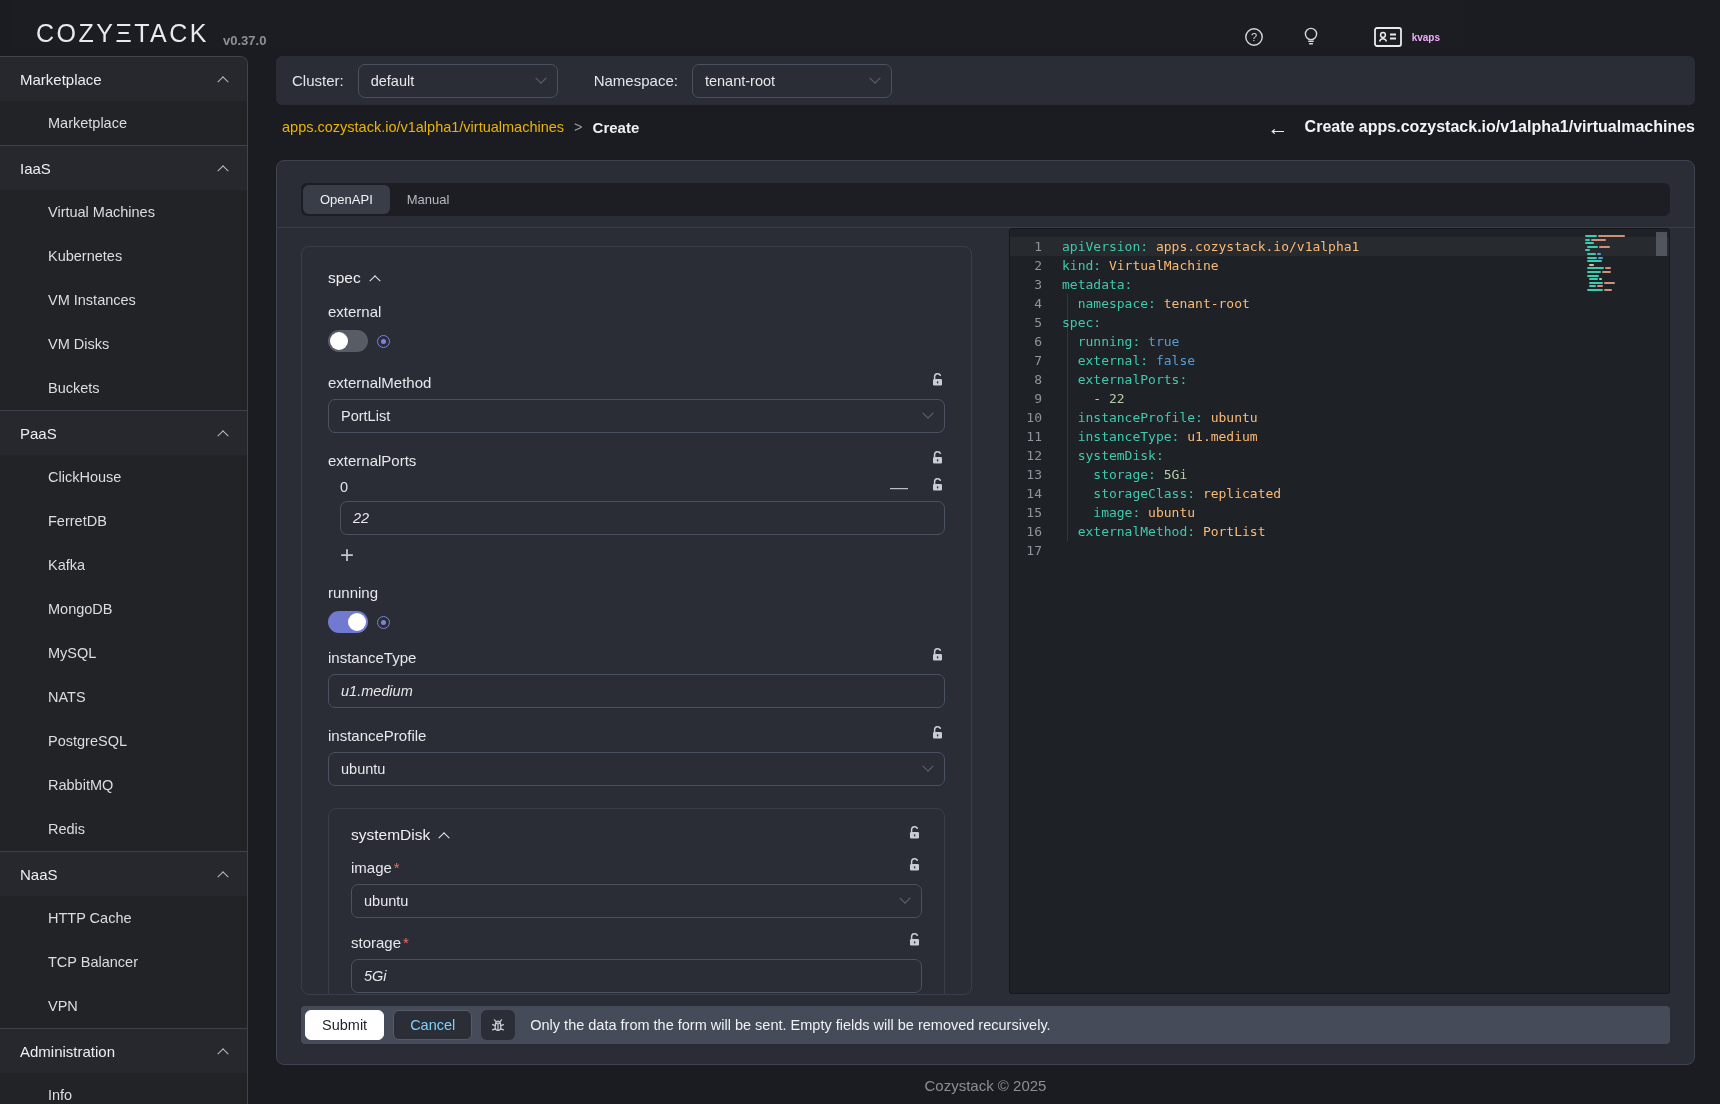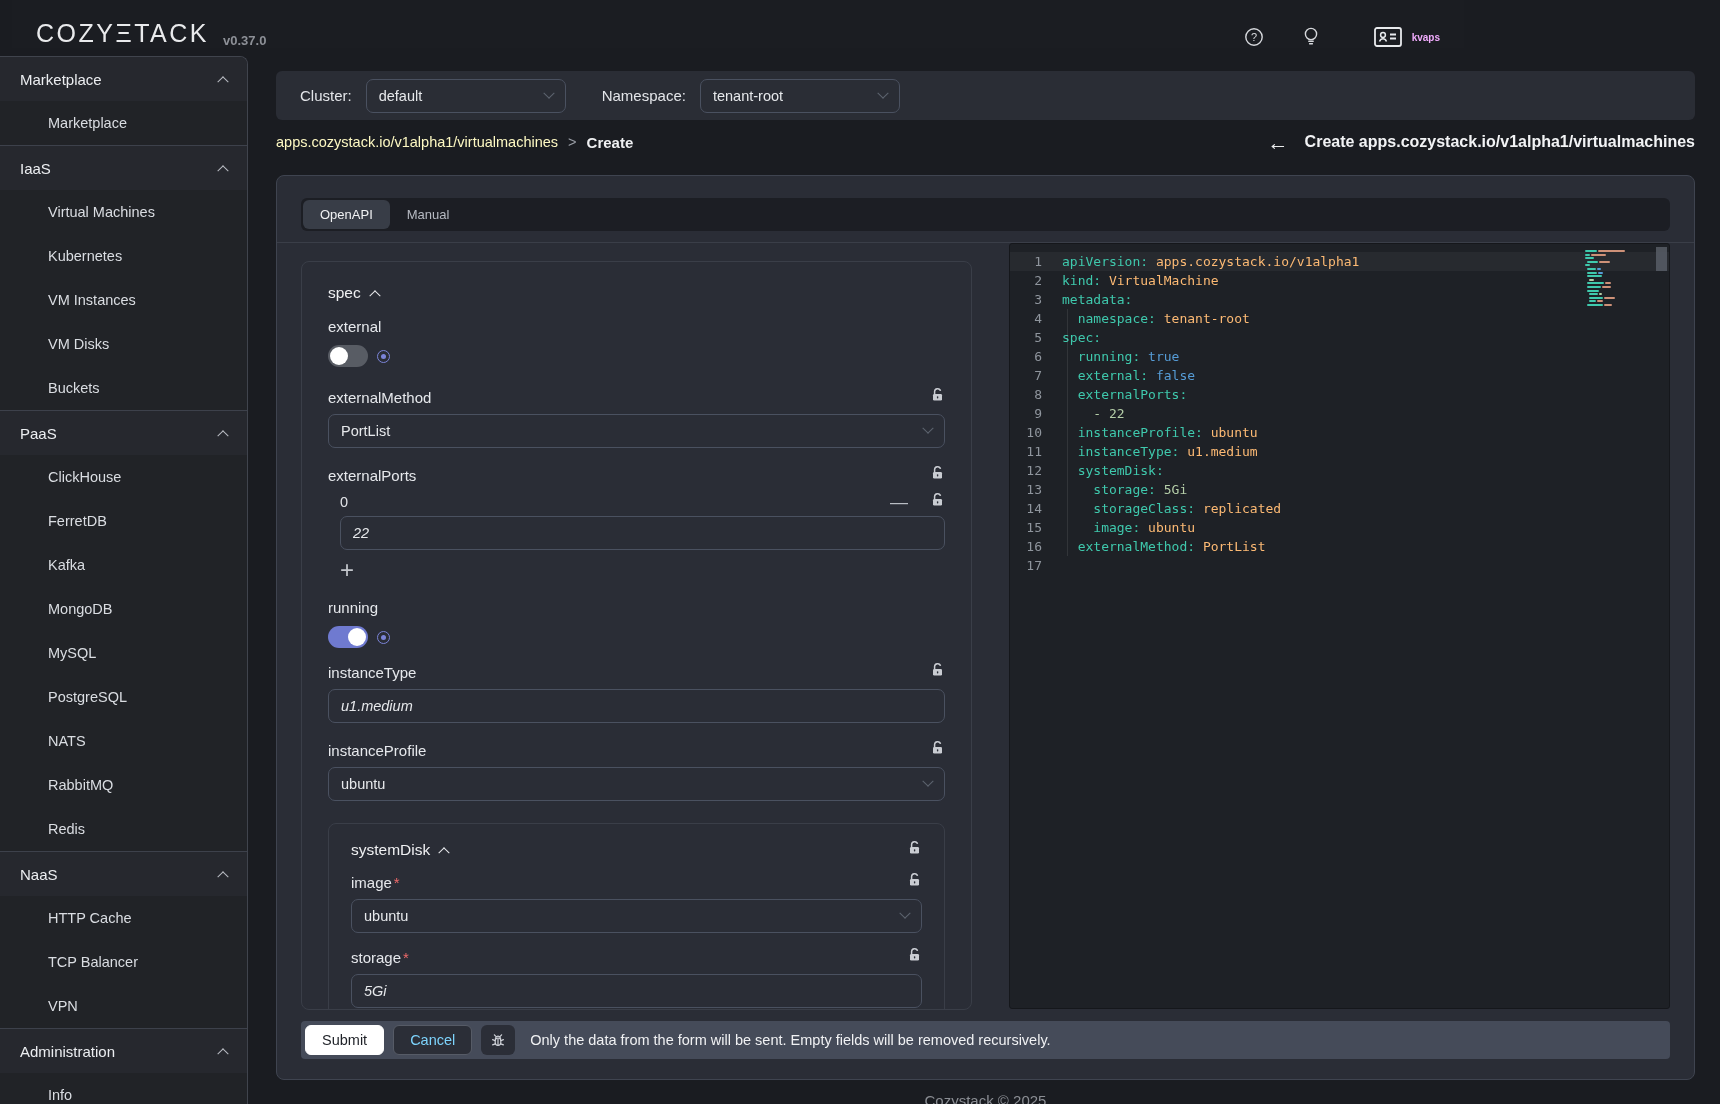--- a/index.html
+++ b/index.html
@@ -25,32 +25,32 @@
     padding:0 20px; background:#26282e; font-size:15px; color:#eceef1; cursor:pointer; }
   .side-item { height:44px; display:flex; align-items:center; padding-left:48px;
     background:#212327; font-size:14.5px; color:#dadde2; cursor:pointer; }
   .chev { width:8px; height:8px; border-right:1.6px solid #b9bcc3; border-bottom:1.6px solid #b9bcc3; }
   .chev.up { transform:rotate(225deg) translate(-2px,-2px); }
   .chev.down { transform:rotate(45deg) translate(-2px,-2px); border-color:#5d646f; }
   .chev.white { border-color:#e8eaed; }
 
   
   .main { position:absolute; left:248px; top:48px; right:0; bottom:0; padding:0 25px 0 28px; }
-  .ctx-bar { margin-top:23px; height:49px; background:#2a2d35; border-radius:6px;
-    display:flex; align-items:center; padding:0 24px; gap:14px; }
+  .ctx-bar { margin-top:8px; height:49px; background:#2a2d35; border-radius:6px;
+    display:flex; align-items:center; padding:0 16px; gap:14px; }
   .ctx-label { font-size:15px; color:#e3e5e9; }
   .select { height:34px; border:1px solid #4a5160; border-radius:7px; display:flex;
     align-items:center; padding:0 12px; font-size:14.5px; color:#e6e8eb; cursor:pointer; }
   .ctx-bar .select { width:200px; }
   .select .sel-text { flex:1; }
   .ns-label { margin-left:22px; }
 
   .crumb-row { height:44px; display:flex; align-items:center; justify-content:space-between; }
   .crumbs { display:flex; align-items:center; gap:10px; font-size:14.5px; }
-  .crumb-path { color:#fef9c3; }
+  .crumb-path { color:#eab308;margin-left:6px; }
   .crumb-sep { color:#9a9ea6; }
   .crumb-cur { color:#eff0f2; font-weight:600; font-size:15px; }
   .page-title-wrap { display:flex; align-items:center; gap:16px; }
   .back-arrow { font-size:21px; color:#e9eaec; cursor:pointer; line-height:1; }
   .page-title { font-size:16px; font-weight:bold; color:#f2f3f5; }
 
   
   .panel { margin-top:11px; height:905px; background:#2a2d36; border:1px solid #3f4450;
     border-radius:8px; padding:22px 24px; position:relative; }
   .tabbar { height:33px; background:#1c1e24; border-radius:6px; display:flex; align-items:stretch; padding:2px; }
@@ -174,22 +174,22 @@
     <div class="side-section">
       <div class="side-header">
         <span>PaaS</span>
         <span class="chev up"></span>
       </div>
       <div class="side-item">ClickHouse</div>
       <div class="side-item">FerretDB</div>
       <div class="side-item">Kafka</div>
       <div class="side-item">MongoDB</div>
       <div class="side-item">MySQL</div>
+      <div class="side-item">NATS</div>
       <div class="side-item">PostgreSQL</div>
-      <div class="side-item">NATS</div>
       <div class="side-item">RabbitMQ</div>
       <div class="side-item">Redis</div>
     </div>
     <div class="side-section">
       <div class="side-header">
         <span>NaaS</span>
         <span class="chev up"></span>
       </div>
       <div class="side-item">HTTP Cache</div>
       <div class="side-item">TCP Balancer</div>

